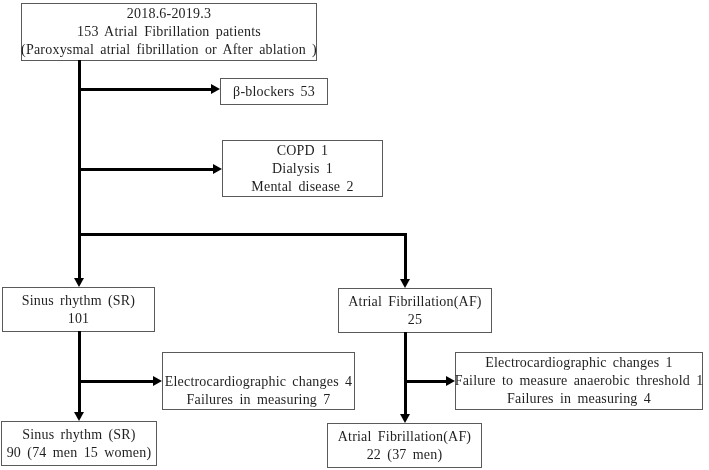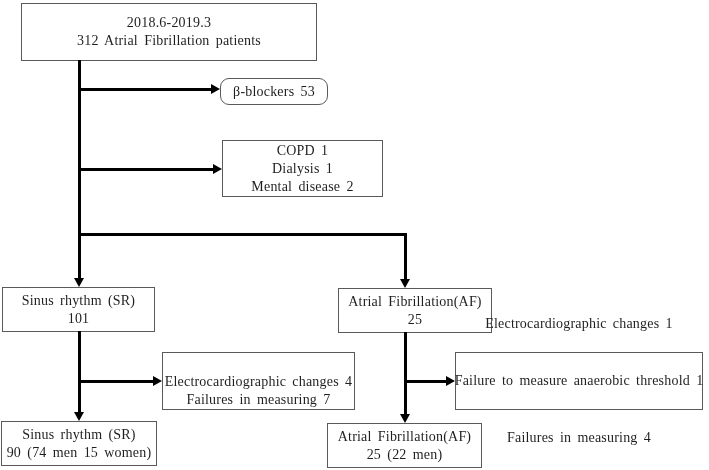--- a/index.html
+++ b/index.html
@@ -53,24 +53,25 @@
     border-left: 9px solid #000000;
   }
 </style>
 </head>
 <body>
 
 <div class="figure">
 
   <div class="box" style="left:21px; top:3px; width:296px; height:58px;">
     <span>2018.6-2019.3</span>
-    <span>312 Atrial Fibrillation patients</span>
+    <span>153 Atrial Fibrillation patients</span>
+    <span>(Paroxysmal atrial fibrillation or After ablation )</span>
   </div>
 
-  <div class="box" style="left:220px; top:78px; width:108px; height:27px;border-radius:9px;">
+  <div class="box" style="left:220px; top:78px; width:108px; height:27px;">
     <span>β-blockers 53</span>
   </div>
 
   <div class="box" style="left:222px; top:140px; width:161px; height:57px;">
     <span>COPD 1</span>
     <span>Dialysis 1</span>
     <span>Mental disease 2</span>
   </div>
 
   <div class="box" style="left:2px; top:287px; width:153px; height:45px;">
@@ -81,34 +82,34 @@
   <div class="box" style="left:338px; top:288px; width:154px; height:45px;">
     <span>Atrial Fibrillation(AF)</span>
     <span>25</span>
   </div>
 
   <div class="box" style="left:162px; top:352px; width:193px; height:58px;justify-content:flex-end;">
     <span>Electrocardiographic changes 4</span>
     <span>Failures in measuring 7</span>
   </div>
 
-  <div class="box" style="left:455px; top:352px; width:248px; height:58px;gap:39px;">
+  <div class="box" style="left:455px; top:352px; width:248px; height:58px;">
     <span>Electrocardiographic changes 1</span>
     <span>Failure to measure anaerobic threshold 1</span>
     <span>Failures in measuring 4</span>
   </div>
 
   <div class="box" style="left:1px; top:421px; width:156px; height:45px;">
     <span>Sinus rhythm (SR)</span>
     <span>90 (74 men 15 women)</span>
   </div>
 
   <div class="box" style="left:327px; top:423px; width:155px; height:45px;">
     <span>Atrial Fibrillation(AF)</span>
-    <span>25 (22 men)</span>
+    <span>22 (37 men)</span>
   </div>
 
   <div class="vline" style="left:78px; top:60px; height:219px;"></div>
   <div class="arrow-down" style="left:74px; top:278px;"></div>
 
   <div class="hline" style="left:79px; top:88px; width:133px;"></div>
   <div class="arrow-right" style="left:211px; top:84px;"></div>
 
   <div class="hline" style="left:79px; top:168px; width:134px;"></div>
   <div class="arrow-right" style="left:213px; top:164px;"></div>

